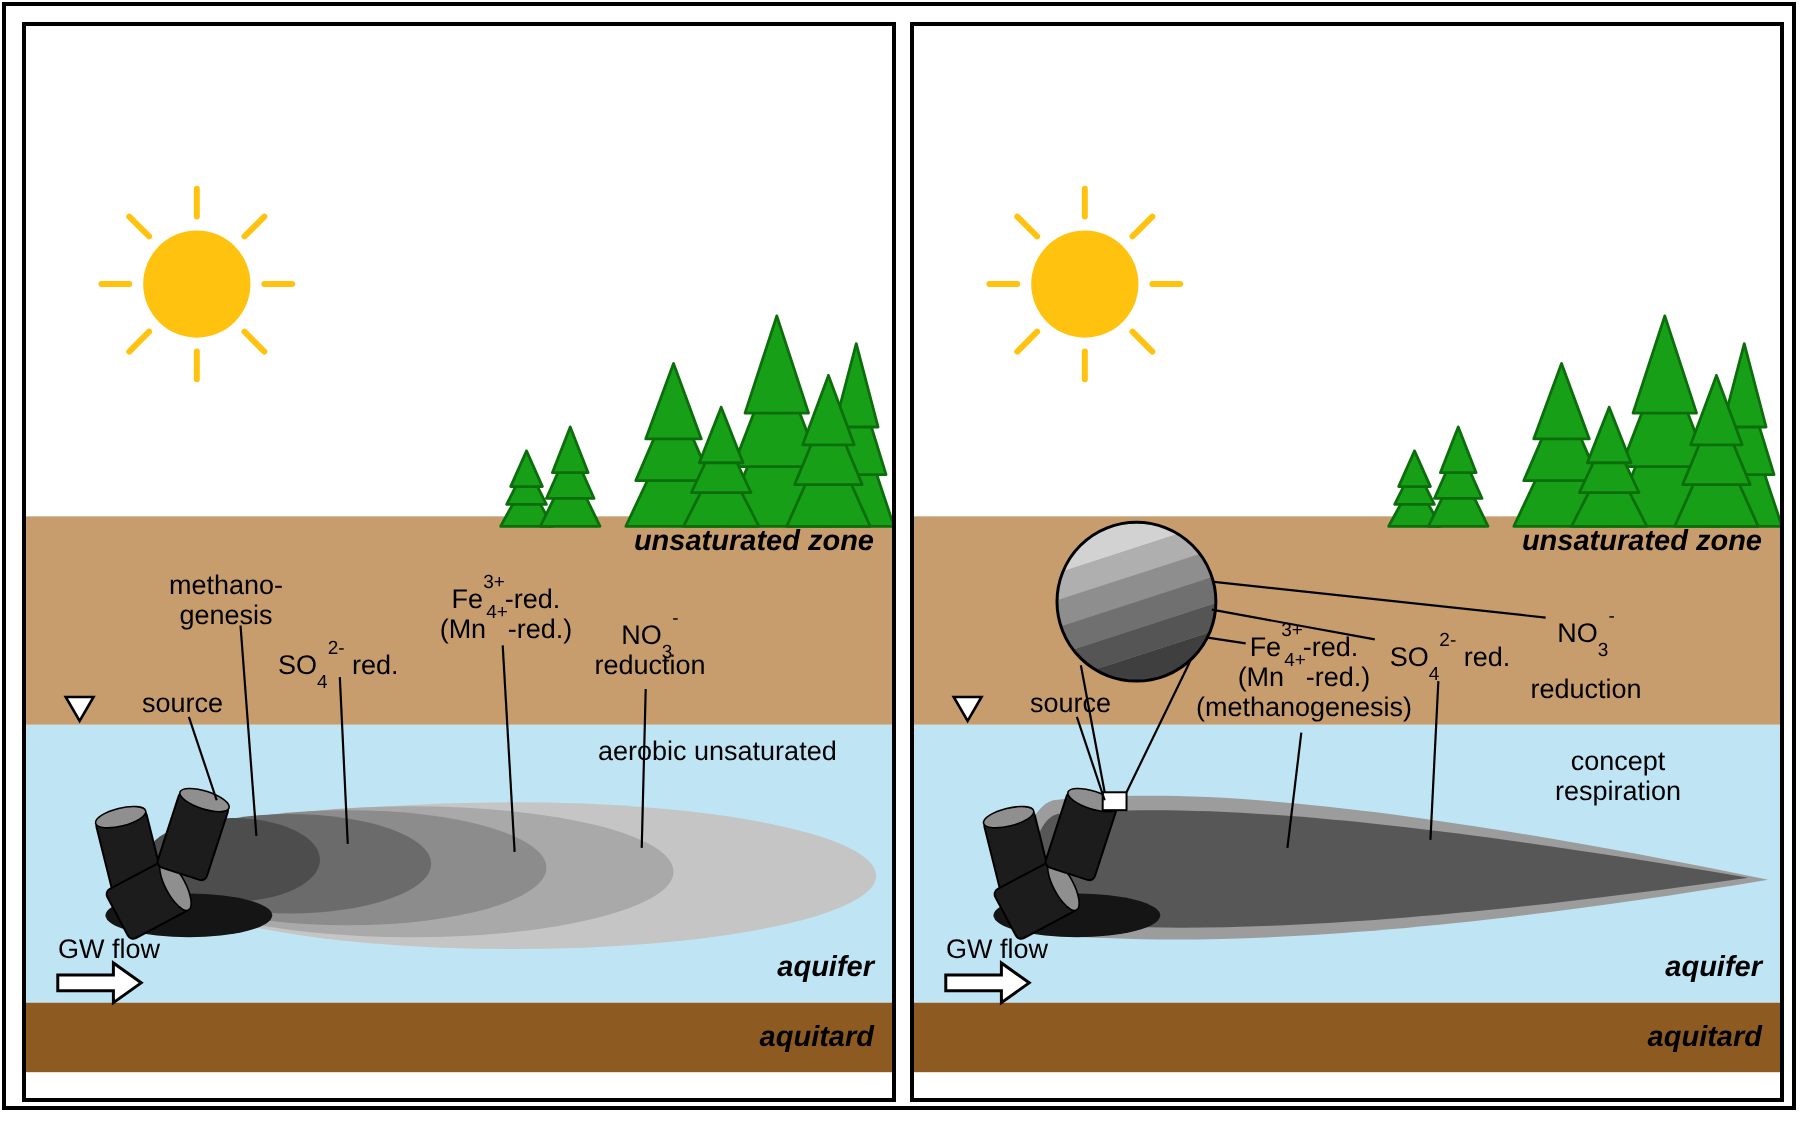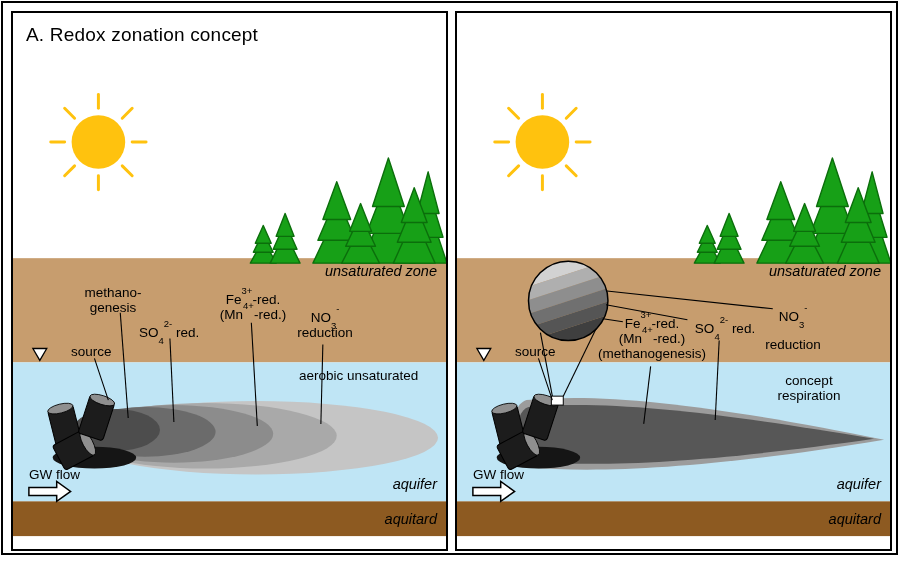--- a/index.html
+++ b/index.html
@@ -6,21 +6,21 @@
   html,body { background:#fff; }
   body { width:900px; height:567px; font-family:"Liberation Sans", sans-serif; color:#000; }
   .stage { position:relative; width:900px; height:567px; background:#fff; overflow:hidden; }
   .frame { position:absolute; left:1px; top:1px; width:897px; height:554px; border:2px solid #000; background:#fff; }
   .panel { position:absolute; top:8px; width:437px; height:540px; border:2px solid #000; background:#fff; }
   .panel svg.art { position:absolute; left:0; top:0; width:100%; height:100%; display:block; }
   .panel-title { position:absolute; left:13px; top:11px; font-size:19px; letter-spacing:.2px; }
   .lbl { position:absolute; font-size:13.5px; line-height:15px; white-space:nowrap; }
   .c { transform:translateX(-50%); text-align:center; }
   .r { transform:translateX(-100%); text-align:right; }
-  .it { font-style:italic; font-weight:normal; font-size:14.5px; }
+  .it { font-style:italic; font-weight:bold; font-size:14.5px; }
   sup, sub { font-size:9.5px; line-height:0; }
   sup { position:relative; top:-5px; }
   sub { position:relative; top:3px; }
   .ld { stroke:#000; stroke-width:1.1; fill:none; }
 </style>
 </head>
 <body>
 
 <div class="stage">
 
@@ -118,21 +118,20 @@
         <g>
           <line class="ld" x1="82" y1="348" x2="96" y2="390"></line>
           <line class="ld" x1="108" y1="302" x2="116" y2="408"></line>
           <line class="ld" x1="158" y1="328" x2="162" y2="412"></line>
           <line class="ld" x1="240" y1="312" x2="246" y2="416"></line>
           <line class="ld" x1="312" y1="334" x2="310" y2="414"></line>
         </g>
         <polygon points="16,478 44,478 44,472 58,482 44,492 44,486 16,486" fill="#fff" stroke="#000" stroke-width="1.5"></polygon>
       </svg>
 
-      <div class="panel-title">A. Redox zonation concept</div>
 
       <div class="lbl c" style="left:100px;top:272px">
         <div>methano-</div>
         <div>genesis</div>
       </div>
       <div class="lbl" style="left:126px;top:312px">
         <span>SO</span><sub>4</sub><sup>2-</sup><span> red.</span>
       </div>
       <div class="lbl c" style="left:240px;top:279px">
         <div><span>Fe</span><sup>3+</sup><span>-red.</span></div>

